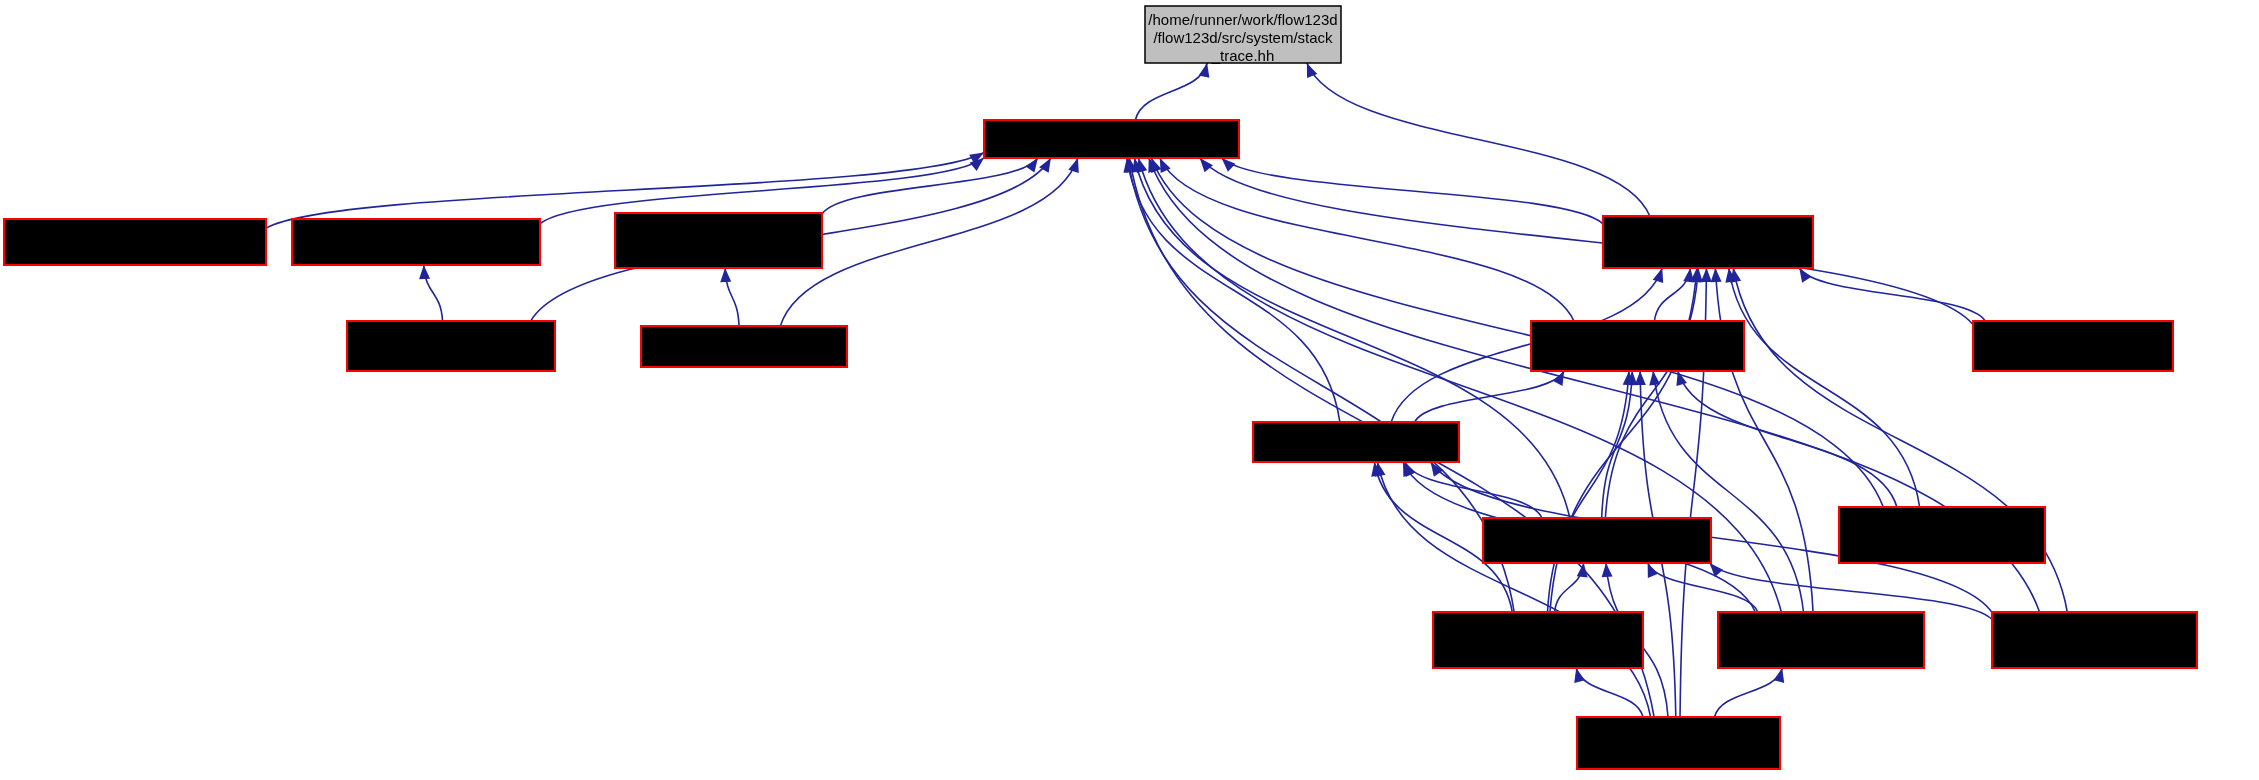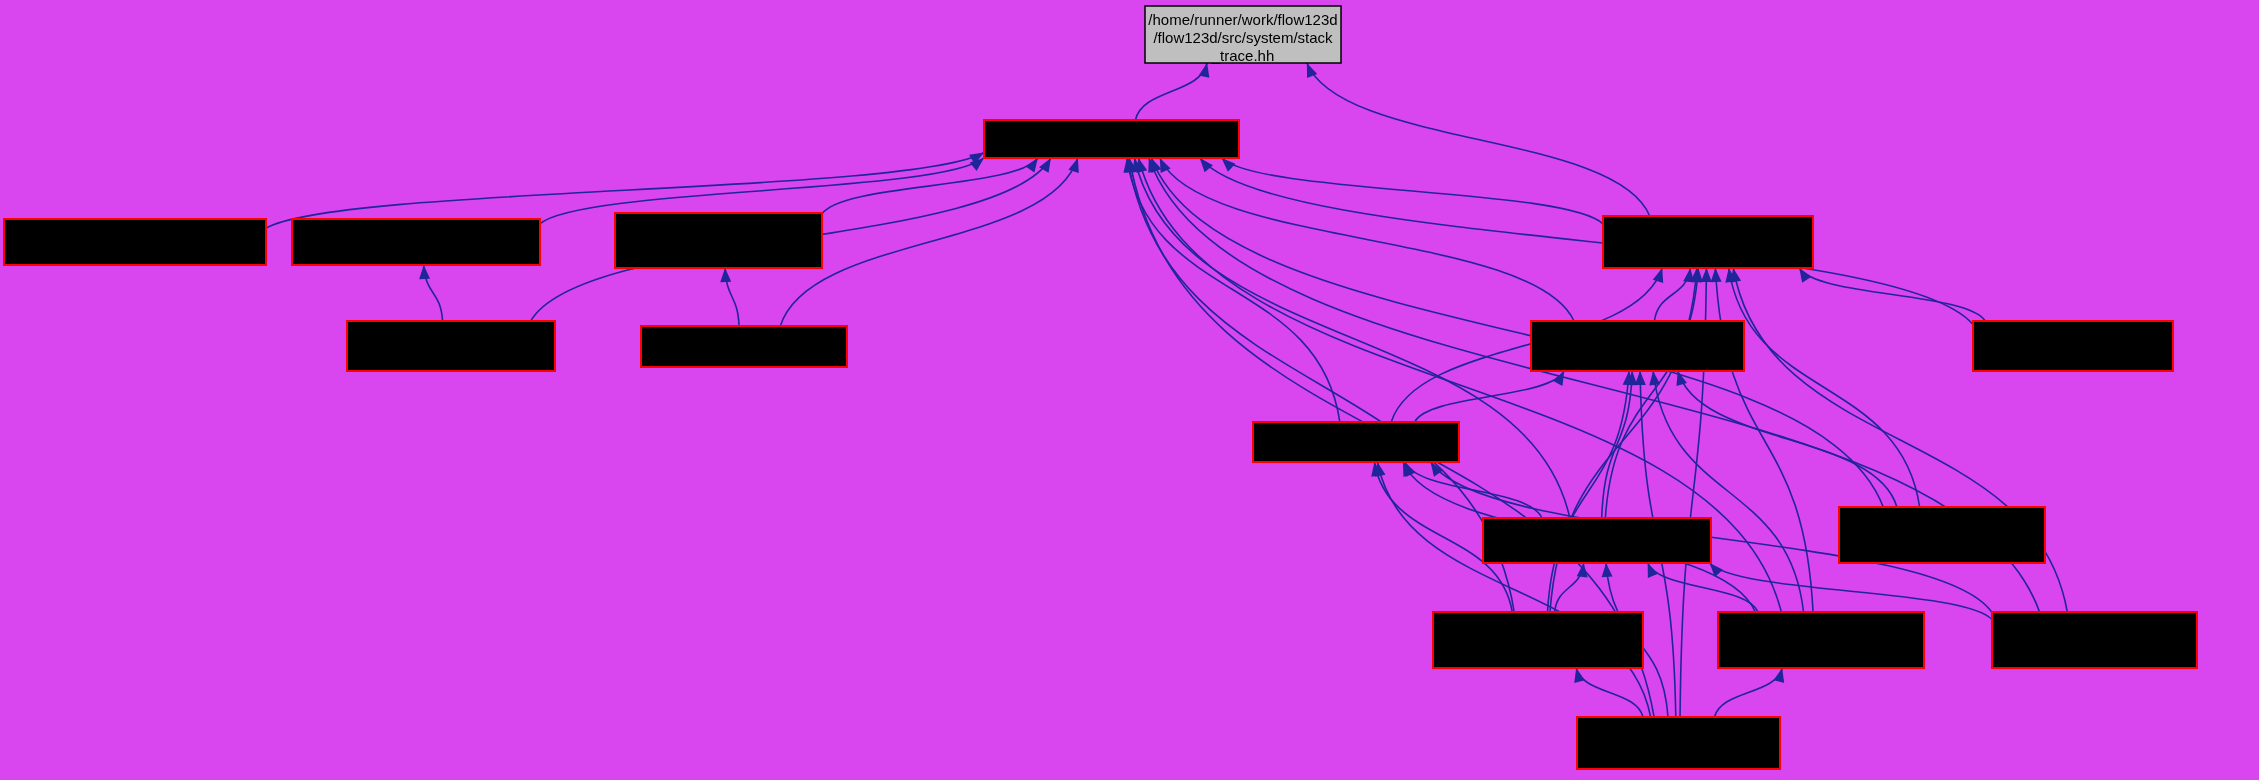--- a/index.html
+++ b/index.html
@@ -5,21 +5,21 @@
   html, body {
     margin: 0;
     padding: 0;
     background: #000000;
     font-family: "Liberation Sans", sans-serif;
   }
   #stage {
     position: relative;
     width: 2259px;
     height: 780px;
-    background: #d946ef;
+    background: #ffffff;
     overflow: hidden;
   }
   svg { display: block; }
   .graph-node rect {
     fill: #000000;
     stroke: #ff0000;
     stroke-width: 2;
   }
   .graph-root rect {
     fill: #bfbfbf;

